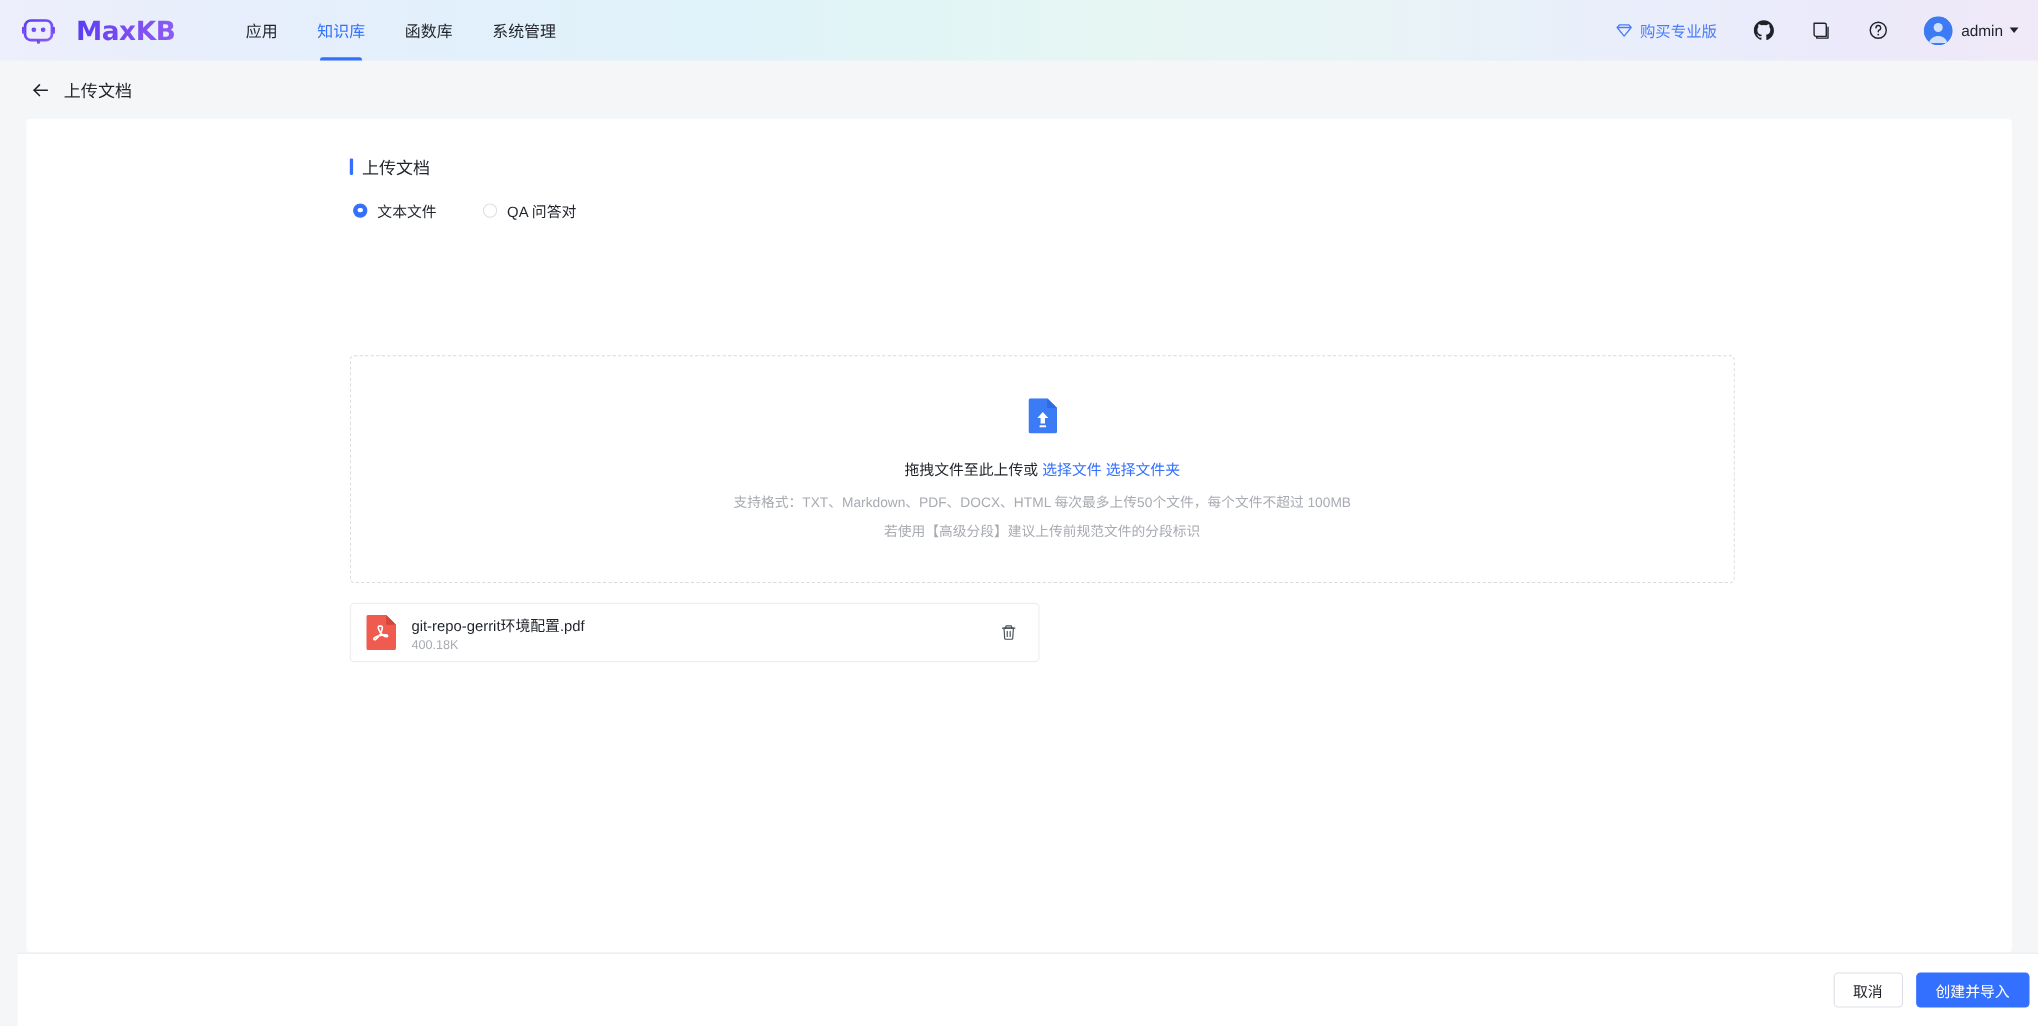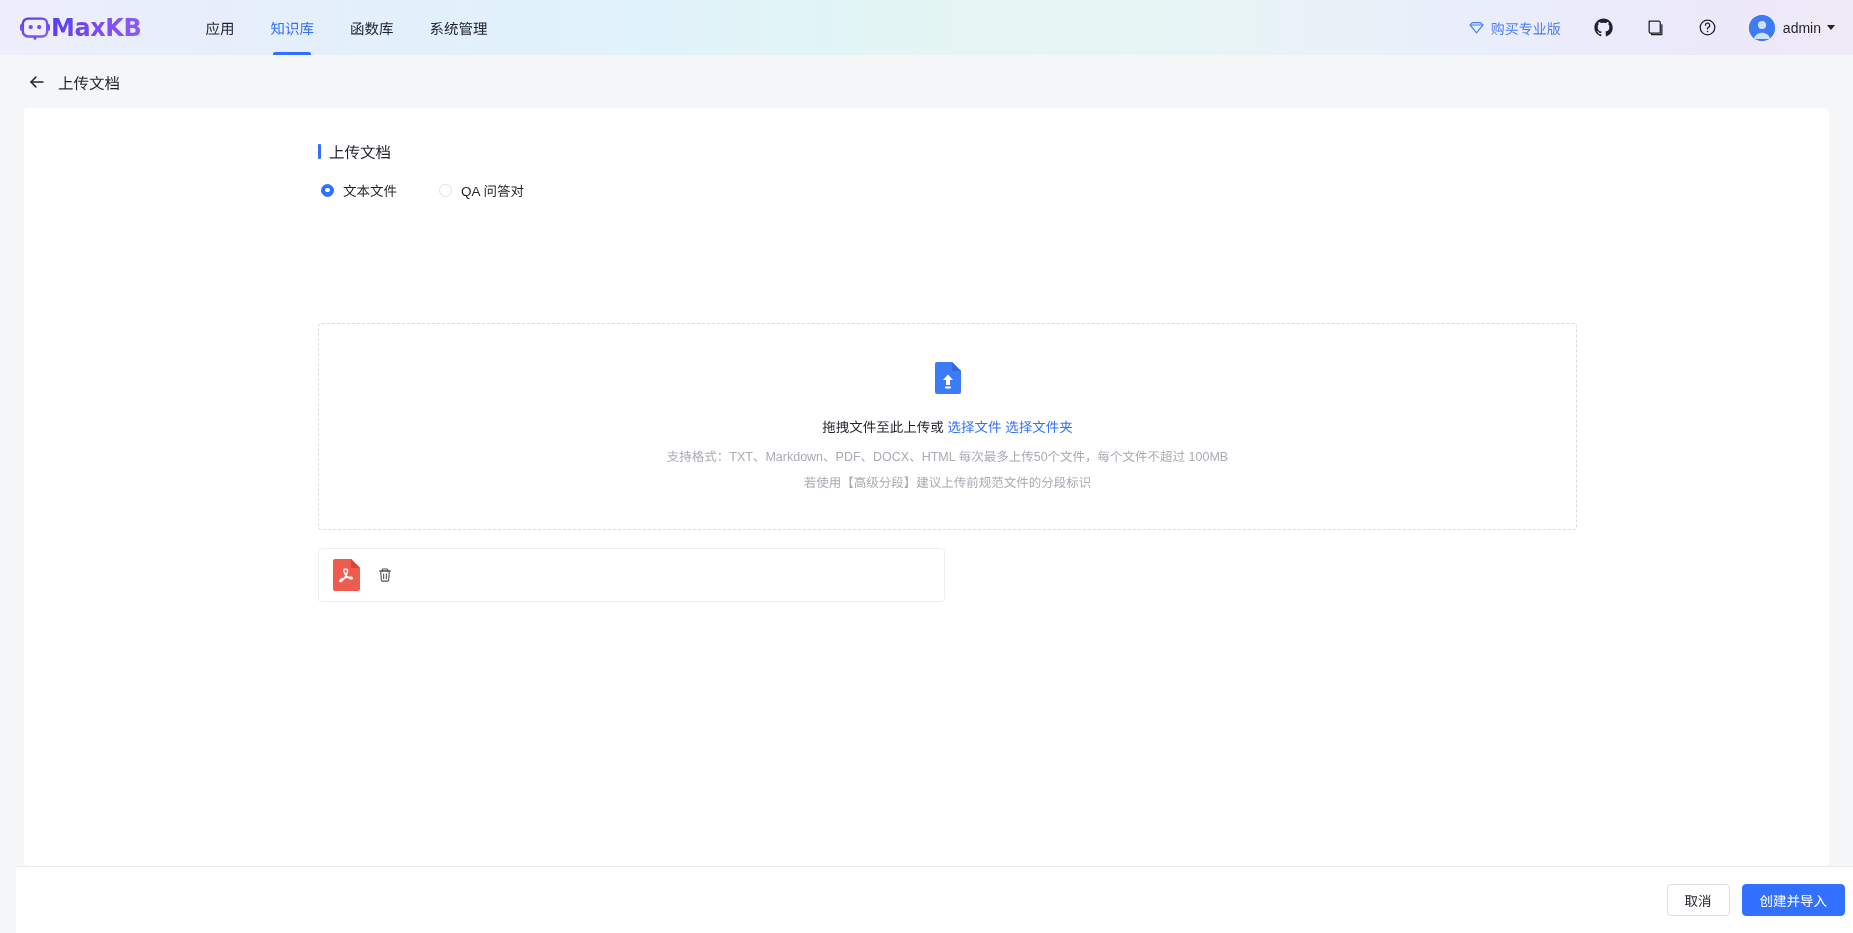--- a/index.html
+++ b/index.html
@@ -19,21 +19,21 @@
     width: 1853px;
     background: linear-gradient(90deg,
         #eeeefc 0%, #e8eefb 10%, #e2f0fb 22%, #e0f2fa 34%,
         #e2f5f5 46%, #e6f6f2 56%, #e8f4f6 66%, #e9eefb 80%,
         #ece9fa 92%, #f0e9f8 100%);
     display: flex;
     align-items: center;
     flex-shrink: 0;
   }
   .logo-wrap {
-    display: flex; align-items: center; gap: 1px;
+    display: flex; align-items: center; gap: 19px;
     margin-left: 20px; height: 100%;
     cursor: pointer;
   }
   .logo-mark { width: 30px; height: 30px; display: block; }
   .logo-text {
     font-size: 24px; font-weight: bold; letter-spacing: -0.4px;
     background: linear-gradient(90deg, #5b3df2 0%, #7b4bf0 50%, #8b5cf6 100%);
     -webkit-background-clip: text; background-clip: text;
     -webkit-text-fill-color: transparent; color: #6d3ff0;
     font-family: "DejaVu Sans", sans-serif;
@@ -290,20 +290,24 @@
     <div class="dz-line3">若使用【高级分段】建议上传前规范文件的分段标识</div>
   </div>
 
   <div class="filelist">
     <div class="file-row">
       <svg class="pdf-icon" viewBox="0 0 27 32">
         <path d="M2 0h16l9 9v21a2 2 0 0 1-2 2H2a2 2 0 0 1-2-2V2a2 2 0 0 1 2-2z" fill="#f05b4f"></path>
         <path d="M18 0l9 9h-9z" fill="#d4453a"></path>
         <path d="M13.6 10.2c.9 0 1.1 1.3.8 2.6-.3 1.5-1.2 3.5-2.3 5.3-1.1 1.8-2.4 3.3-3.4 4-.9.6-1.9.6-1.9-.2 0-.9 1.6-1.9 4.1-2.7 2.6-.8 5.6-1.2 7.1-1 1.3.2 1.7 1 1.1 1.4-.7.5-2.3.1-4.1-1.3-1.9-1.5-3.4-3.8-3.9-5.6-.3-1.3-.2-2.5.4-2.5z" fill="none" stroke="#fff" stroke-width="1.5" stroke-linejoin="round"></path>
       </svg>
+      <div class="file-meta">
+        <span class="file-name">git-repo-gerrit环境配置.pdf</span>
+        <span class="file-size">400.18K</span>
+      </div>
       <div class="trash-btn">
         <svg width="16" height="16" viewBox="0 0 24 24" fill="none" stroke="#4a4f57" stroke-width="1.6" stroke-linecap="round" stroke-linejoin="round">
           <path d="M3.5 6h17"></path>
           <path d="M8 6V4.2A1.2 1.2 0 0 1 9.2 3h5.6A1.2 1.2 0 0 1 16 4.2V6"></path>
           <path d="M5.6 6h12.8l-.9 14a1.3 1.3 0 0 1-1.3 1.2H7.8a1.3 1.3 0 0 1-1.3-1.2z"></path>
           <path d="M10 10.5v7M14 10.5v7"></path>
         </svg>
       </div>
     </div>
   </div>

